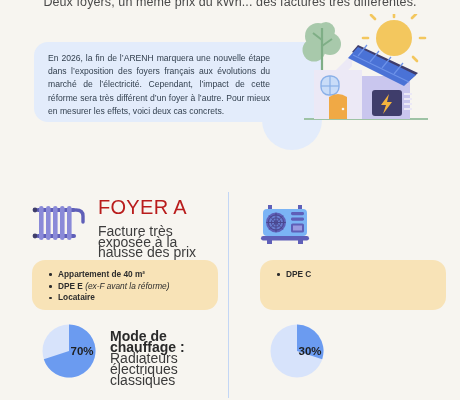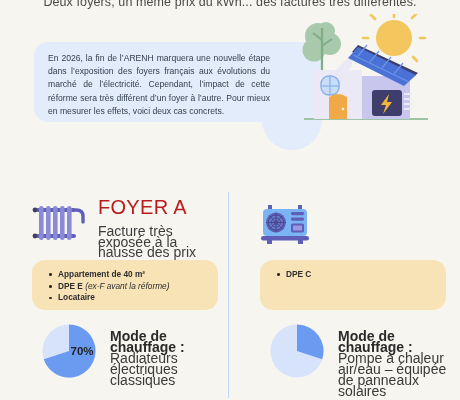--- a/index.html
+++ b/index.html
@@ -366,18 +366,15 @@
     </ul>
   </div>
 
   <div class="pie-row">
     <div class="pie-wrap">
       <svg width="54" height="54" viewBox="0 0 54 54">
         <circle cx="27" cy="27" r="26.5" fill="#d7e3fb"></circle>
         <path id="pie-b-slice" fill="#6b9bf0" d="M 27 27 L 27 0.5 A 26.5 26.5 0 0 1 52.20299768182157 35.1889503509361 Z"></path>
       </svg>
     </div>
-    <div class="pie-caption">
-      <span class="strong">Mode de chauffage :</span>
-      <span>Pompe à chaleur air/eau – équipée de panneaux solaires</span>
-    </div>
+    <div class="pie-label">30%</div>
   </div>
 </div>
 
 </body></html>

